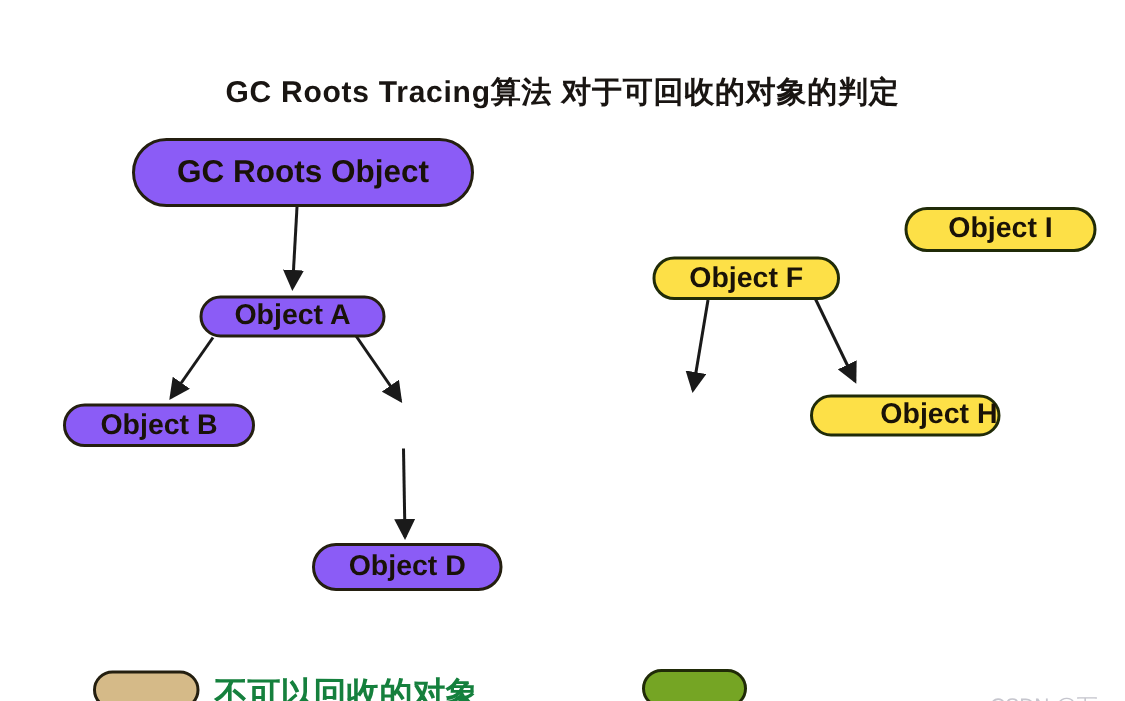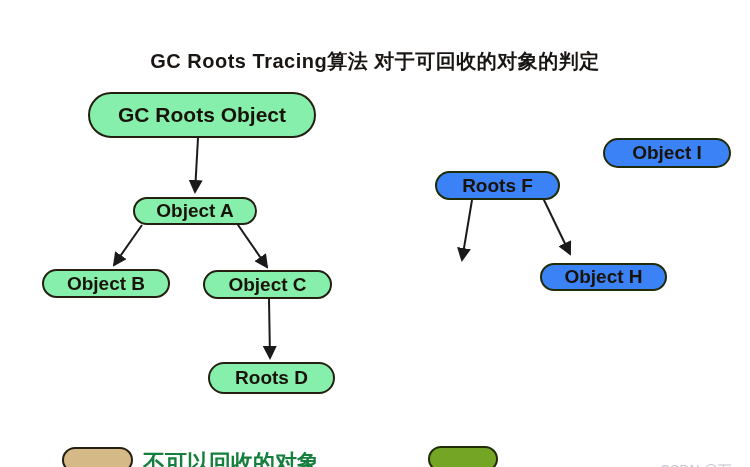--- a/index.html
+++ b/index.html
@@ -41,31 +41,31 @@
     display: flex;
     align-items: center;
     justify-content: center;
     border: 2.5px solid #241f10;
     border-radius: 999px;
     font-size: 19px;
     font-weight: 600;
     color: #191208;
     white-space: nowrap;
   }
-  .node.tan   { background: #86efac; }
-  .node.green { background: #3b82f6; border-color: #202b08; }
+  .node.tan   { background: #8b5cf6; }
+  .node.green { background: #fde047; border-color: #202b08; }
 
   .node-gc-roots { left: 88px;  top: 76px;  width: 228px; height: 46px; font-size: 21px; }
   .node-a        { left: 133px; top: 181px; width: 124px; height: 28px; }
   .node-b        { left: 42px;  top: 253px; width: 128px; height: 29px; }
   .node-c        { left: 203px; top: 254px; width: 129px; height: 29px; }
   .node-d        { left: 208px; top: 346px; width: 127px; height: 32px; }
   .node-f        { left: 435px; top: 155px; width: 125px; height: 29px; }
   .node-g        { left: 403px; top: 248px; width: 127px; height: 29px; }
-  .node-h        { left: 540px; top: 247px; width: 127px; height: 28px; }
+  .node-h        { left: 540px; top: 247px; width: 127px; height: 28px; justify-content: flex-end; }
   .node-i        { left: 603px; top: 122px; width: 128px; height: 30px; }
 
   .legend-swatch {
     position: absolute;
     box-sizing: border-box;
     border: 2.5px solid #241f10;
     border-radius: 14px;
   }
   .legend-swatch.tan   { left: 62px;  top: 431px; width: 71px; height: 26px; background: #d5ba88; }
   .legend-swatch.green { left: 428px; top: 430px; width: 70px; height: 26px; background: #75a524; border-color: #202b08; }
@@ -111,28 +111,25 @@
 
   <div class="node tan node-gc-roots">
     <span>GC Roots Object</span>
   </div>
   <div class="node tan node-a">
     <span>Object A</span>
   </div>
   <div class="node tan node-b">
     <span>Object B</span>
   </div>
-  <div class="node tan node-c">
-    <span>Object C</span>
-  </div>
   <div class="node tan node-d">
-    <span>Roots D</span>
+    <span>Object D</span>
   </div>
   <div class="node green node-f">
-    <span>Roots F</span>
+    <span>Object F</span>
   </div>
   <div class="node green node-h">
     <span>Object H</span>
   </div>
   <div class="node green node-i">
     <span>Object I</span>
   </div>
 
   <div class="legend-swatch tan"></div>
   <div class="legend-label non">不可以回收的对象</div>

